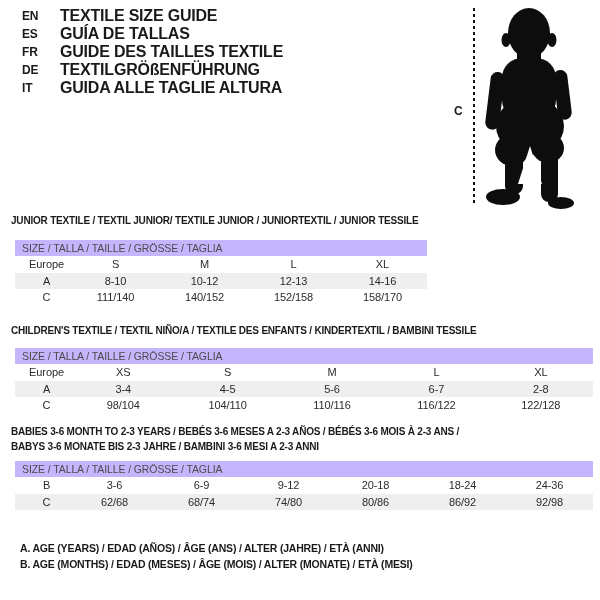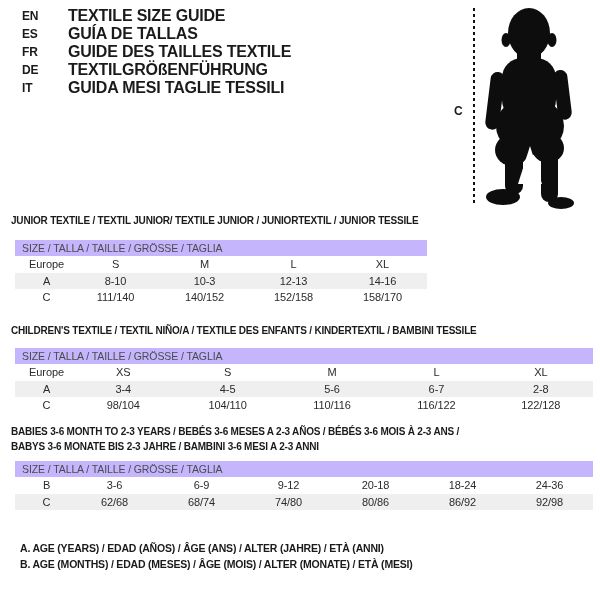--- a/index.html
+++ b/index.html
@@ -7,21 +7,21 @@
   body {
     font-family: "Liberation Sans", sans-serif;
     color: #1a1a1a;
     position: relative;
     overflow: hidden;
   }
   .page { position: absolute; inset: 0; }
 
   
   .lang-list { position: absolute; left: 22px; top: 7px; }
-  .lang-row { display: flex; height: 18px; align-items: center; gap: 8px; }
+  .lang-row { display: flex; height: 18px; align-items: center; }
   .lang-code {
     width: 38px; font-size: 12px; font-weight: 700; letter-spacing: -0.2px;
   }
   .lang-label { font-size: 16px; font-weight: 700; letter-spacing: -0.2px; }
 
   
   .figure { position: absolute; left: 440px; top: 0; width: 160px; height: 212px; }
   .dash-line {
     position: absolute; left: 33px; top: 8px; width: 2px; height: 198px;
     background: repeating-linear-gradient(to bottom, #111 0px, #111 3px, transparent 3px, transparent 6px);
@@ -87,21 +87,21 @@
     <div class="lang-row">
       <span class="lang-code">FR</span>
       <span class="lang-label">GUIDE DES TAILLES TEXTILE</span>
     </div>
     <div class="lang-row">
       <span class="lang-code">DE</span>
       <span class="lang-label">TEXTILGRÖßENFÜHRUNG</span>
     </div>
     <div class="lang-row">
       <span class="lang-code">IT</span>
-      <span class="lang-label">GUIDA MESI TAGLIE TESSILI</span>
+      <span class="lang-label">GUIDA ALLE TAGLIE ALTURA</span>
     </div>
   </div>
 
   <div class="figure">
     <div class="dash-line"></div>
     <div class="c-label">C</div>
     <svg class="silhouette" width="115" height="210" viewBox="0 0 115 210" aria-hidden="true">
       <g fill="#0d0d0d">
 
         <ellipse cx="46" cy="31" rx="21" ry="25"></ellipse>
@@ -139,21 +139,21 @@
         <div class="tr">
           <div class="td label">Europe</div>
           <div class="td">S</div>
           <div class="td">M</div>
           <div class="td">L</div>
           <div class="td">XL</div>
         </div>
         <div class="tr odd">
           <div class="td label">A</div>
           <div class="td">8-10</div>
-          <div class="td">10-3</div>
+          <div class="td">10-12</div>
           <div class="td">12-13</div>
           <div class="td">14-16</div>
         </div>
         <div class="tr">
           <div class="td label">C</div>
           <div class="td">111/140</div>
           <div class="td">140/152</div>
           <div class="td">152/158</div>
           <div class="td">158/170</div>
         </div>

